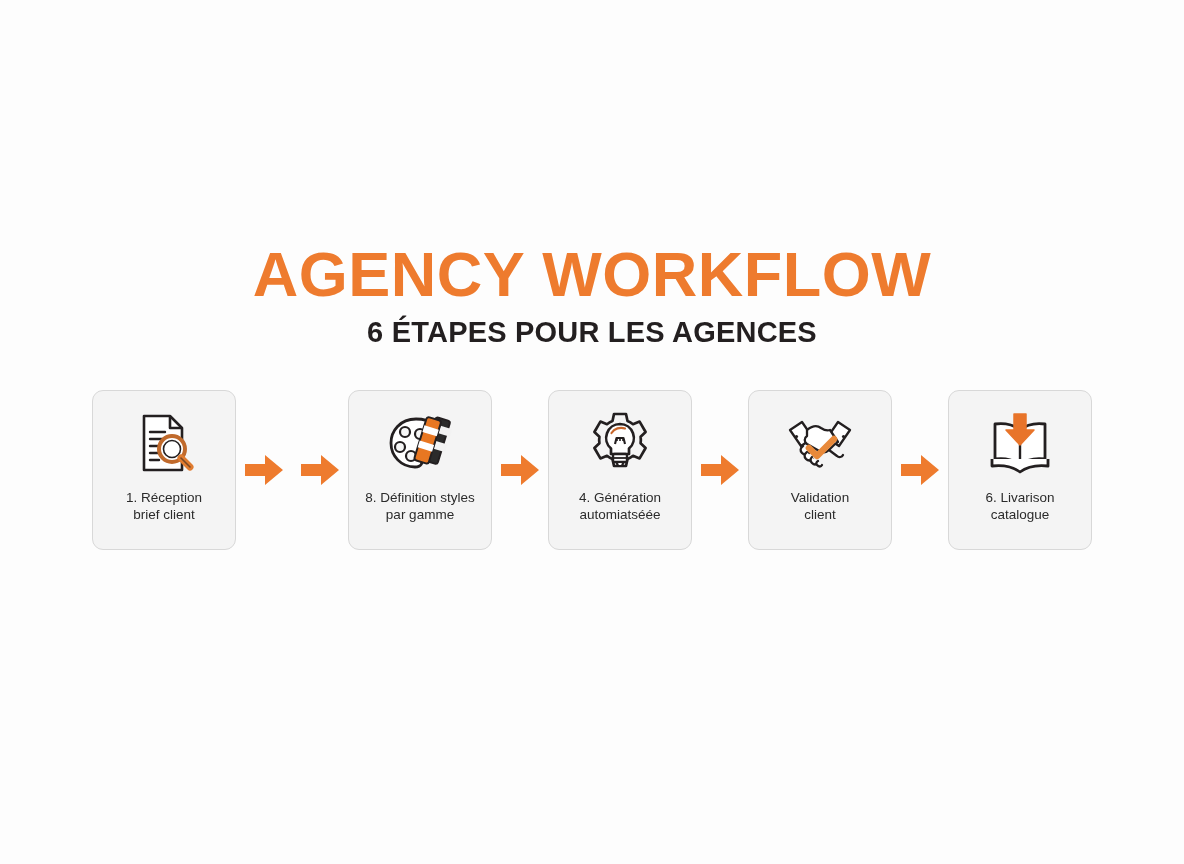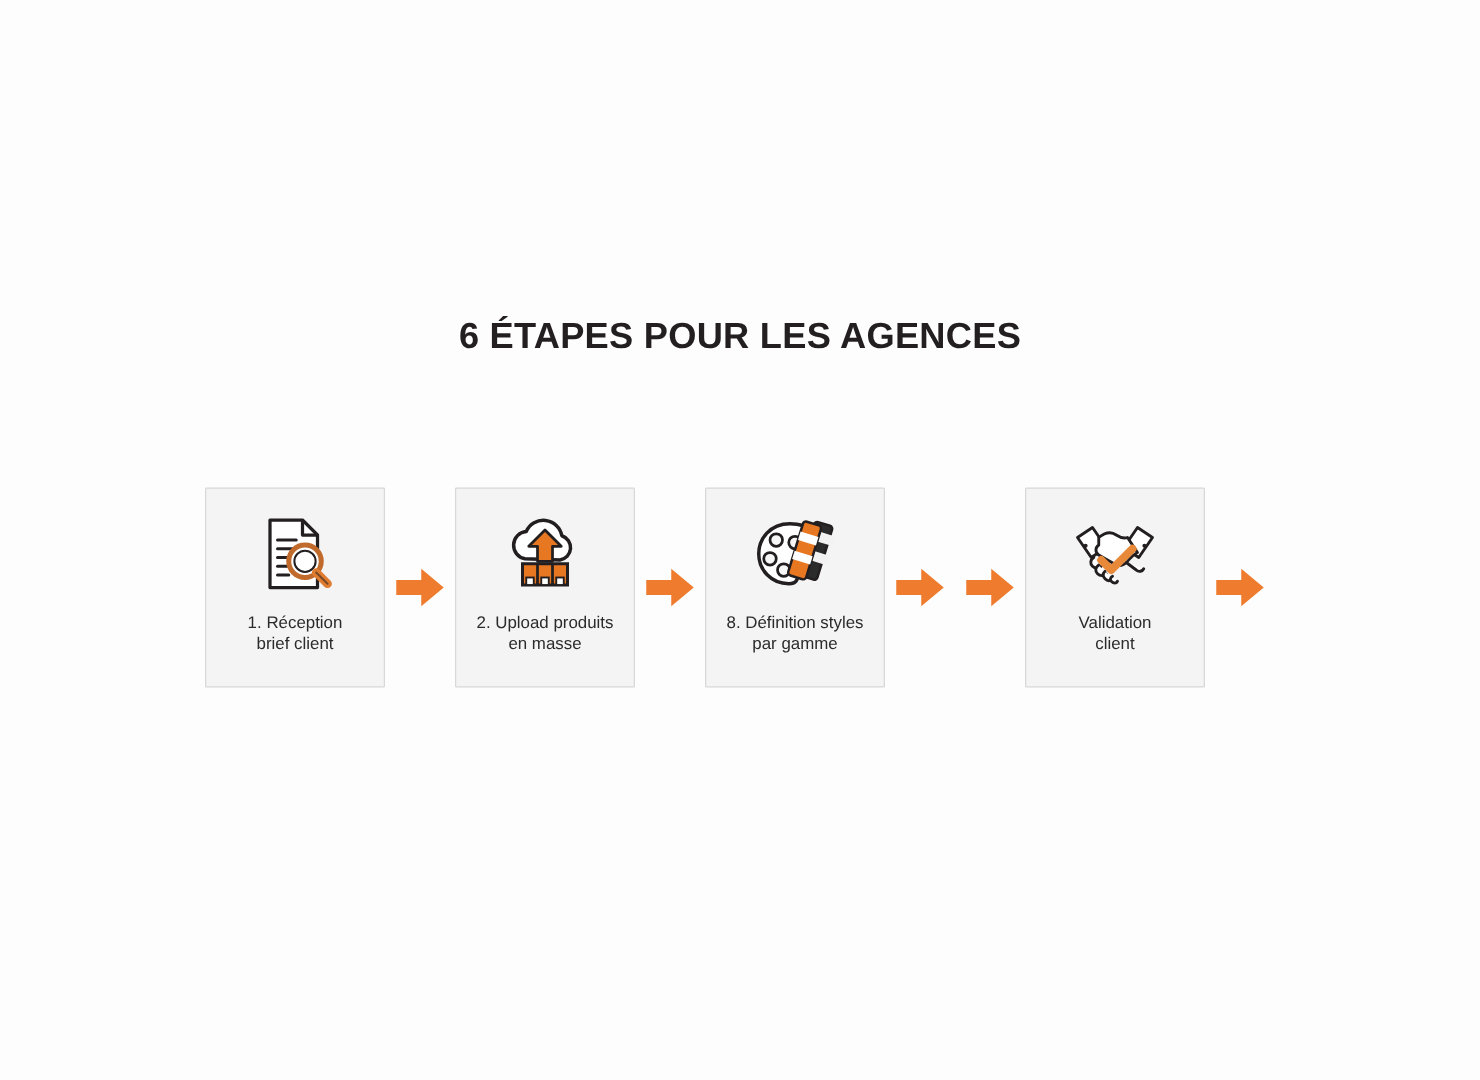--- a/index.html
+++ b/index.html
@@ -58,21 +58,21 @@
     flex-direction: row;
     align-items: center;
     justify-content: center;
   }
 
   .step {
     width: 144px;
     height: 160px;
     background: #f4f4f4;
     border: 1px solid #d8d8d8;
-    border-radius: 1px;
+    border-radius: 11px;
     box-sizing: border-box;
     display: flex;
     flex-direction: column;
     align-items: center;
     justify-content: flex-start;
     padding-top: 14px;
     flex: 0 0 auto;
   }
 
   .step-icon {
@@ -106,20 +106,21 @@
     justify-content: center;
   }
   .connector svg { display: block; }
 </style>
 </head>
 <body>
 
 <div class="canvas">
 
   <div class="header">
+    <h1 class="main-title">AGENCY WORKFLOW</h1>
     <div class="sub-title">6 ÉTAPES POUR LES AGENCES</div>
   </div>
 
   <div class="flow">
 
     <div class="step">
       <div class="step-icon">
         <svg width="72" height="72" viewBox="0 0 72 72">
           <path d="M16 9 h26 l12 12 v42 h-38 z" fill="#ffffff" stroke="#231f20" stroke-width="2.6" stroke-linejoin="round"></path>
           <path d="M42 9 v12 h12" fill="none" stroke="#231f20" stroke-width="2.6" stroke-linejoin="round"></path>
@@ -139,40 +140,20 @@
       <div class="step-label">1. Réception
 brief client</div>
     </div>
 
     <div class="connector">
       <svg width="42" height="34" viewBox="0 0 42 34">
         <path d="M2 11 h20 v-9 l18 15 -18 15 v-9 h-20 z" fill="#ee7b2e"></path>
       </svg>
     </div>
 
-    <div class="step">
-      <div class="step-icon">
-        <svg width="72" height="72" viewBox="0 0 72 72">
-          <path d="M20 40 a11 11 0 0 1 1 -21.8 a15 15 0 0 1 28.5 3.4 a10 10 0 0 1 -1.5 19.4 z" fill="#ffffff" stroke="#231f20" stroke-width="2.8" stroke-linejoin="round"></path>
-          <path d="M36 15 l0 0" fill="none"></path>
-          <path d="M36 16 a15 15 0 0 0 -15 14" fill="none" stroke="none"></path>
-          <path d="M30 42 v-12 h-7 l13 -13 l13 13 h-7 v12 z" fill="#e87722" stroke="#231f20" stroke-width="2.2" stroke-linejoin="round"></path>
-          <g>
-            <rect x="18" y="44" width="36" height="17" fill="#e87722" stroke="#231f20" stroke-width="2.4"></rect>
-            <line x1="30" y1="44" x2="30" y2="61" stroke="#231f20" stroke-width="2.2"></line>
-            <line x1="42" y1="44" x2="42" y2="61" stroke="#231f20" stroke-width="2.2"></line>
-            <rect x="21" y="55" width="6" height="6" fill="#ffffff" stroke="#231f20" stroke-width="1.5"></rect>
-            <rect x="33" y="55" width="6" height="6" fill="#ffffff" stroke="#231f20" stroke-width="1.5"></rect>
-            <rect x="45" y="55" width="6" height="6" fill="#ffffff" stroke="#231f20" stroke-width="1.5"></rect>
-          </g>
-        </svg>
-      </div>
-      <div class="step-label">2. Upload produits
-en masse</div>
-    </div>
 
     <div class="connector">
       <svg width="42" height="34" viewBox="0 0 42 34">
         <path d="M2 11 h20 v-9 l18 15 -18 15 v-9 h-20 z" fill="#ee7b2e"></path>
       </svg>
     </div>
 
     <div class="step">
       <div class="step-icon">
         <svg width="72" height="72" viewBox="0 0 72 72">
@@ -196,20 +177,43 @@
       <div class="step-label">8. Définition styles
 par gamme</div>
     </div>
 
     <div class="connector">
       <svg width="42" height="34" viewBox="0 0 42 34">
         <path d="M2 11 h20 v-9 l18 15 -18 15 v-9 h-20 z" fill="#ee7b2e"></path>
       </svg>
     </div>
 
+    <div class="step">
+      <div class="step-icon">
+        <svg width="72" height="72" viewBox="0 0 72 72">
+          <g fill="none" stroke="#231f20" stroke-width="2.7" stroke-linejoin="round">
+            <path d="M30 7 h12 l1.5 7 a22 22 0 0 1 5.5 3.2 l6.6 -2.6 l6 10.4 l-5 4.8
+                     a22 22 0 0 1 0 6.4 l5 4.8 l-6 10.4 l-6.6 -2.6 a22 22 0 0 1 -5.5 3.2
+                     l-1.5 7 h-12 l-1.5 -7 a22 22 0 0 1 -5.5 -3.2 l-6.6 2.6 l-6 -10.4 l5 -4.8
+                     a22 22 0 0 1 0 -6.4 l-5 -4.8 l6 -10.4 l6.6 2.6 a22 22 0 0 1 5.5 -3.2 z"></path>
+          </g>
+          <path d="M36 17 a14 14 0 0 1 9 24.6 v5.4 h-18 v-5.4 a14 14 0 0 1 9 -24.6 z" fill="#ffffff" stroke="#231f20" stroke-width="2.7" stroke-linejoin="round"></path>
+          <path d="M27.5 26 a11.5 11.5 0 0 1 13.5 -4.5" fill="none" stroke="#c8662b" stroke-width="2.2" stroke-linecap="round"></path>
+          <path d="M31 37 l1.5 -6 h7 l1.5 6" fill="none" stroke="#231f20" stroke-width="2.1" stroke-linejoin="round"></path>
+          <line x1="33" y1="31" x2="33" y2="34" stroke="#231f20" stroke-width="1.6"></line>
+          <line x1="36" y1="31" x2="36" y2="34" stroke="#231f20" stroke-width="1.6"></line>
+          <line x1="39" y1="31" x2="39" y2="34" stroke="#231f20" stroke-width="1.6"></line>
+          <rect x="29" y="47" width="14" height="8" rx="1.5" fill="#ffffff" stroke="#231f20" stroke-width="2.4"></rect>
+          <line x1="29" y1="51" x2="43" y2="51" stroke="#231f20" stroke-width="1.8"></line>
+          <path d="M32.5 55 h7 l-1.5 4 h-4 z" fill="#ffffff" stroke="#231f20" stroke-width="2.2" stroke-linejoin="round"></path>
+        </svg>
+      </div>
+      <div class="step-label">4. Génération
+automiatséée</div>
+    </div>
 
     <div class="connector">
       <svg width="42" height="34" viewBox="0 0 42 34">
         <path d="M2 11 h20 v-9 l18 15 -18 15 v-9 h-20 z" fill="#ee7b2e"></path>
       </svg>
     </div>
 
     <div class="step">
       <div class="step-icon">
         <svg width="74" height="66" viewBox="0 0 74 66">
@@ -232,15 +236,27 @@
       <div class="step-label">Validation
 client</div>
     </div>
 
     <div class="connector">
       <svg width="42" height="34" viewBox="0 0 42 34">
         <path d="M2 11 h20 v-9 l18 15 -18 15 v-9 h-20 z" fill="#ee7b2e"></path>
       </svg>
     </div>
 
+    <div class="step">
+      <div class="step-icon">
+        <svg width="74" height="70" viewBox="0 0 74 70">
+          <path d="M37 22 C30 16 20 15 12 16 v35 c8 -1 18 0 25 6 c7 -6 17 -7 25 -6 v-35 c-8 -1 -18 0 -25 6 z" fill="#ffffff" stroke="#231f20" stroke-width="2.8" stroke-linejoin="round"></path>
+          <line x1="37" y1="28" x2="37" y2="57" stroke="#231f20" stroke-width="2.4"></line>
+          <path d="M9 51 v7 c9 -1 20 0 28 6 c8 -6 19 -7 28 -6 v-7" fill="#ffffff" stroke="#231f20" stroke-width="2.8" stroke-linejoin="round"></path>
+          <path d="M31 6 h12 v16 h8 l-14 15 l-14 -15 h8 z" fill="#e8742a" stroke="#e8742a" stroke-width="1.5" stroke-linejoin="round"></path>
+        </svg>
+      </div>
+      <div class="step-label">6. Livarison
+catalogue</div>
+    </div>
 
   </div>
 </div>
 
 </body></html>

